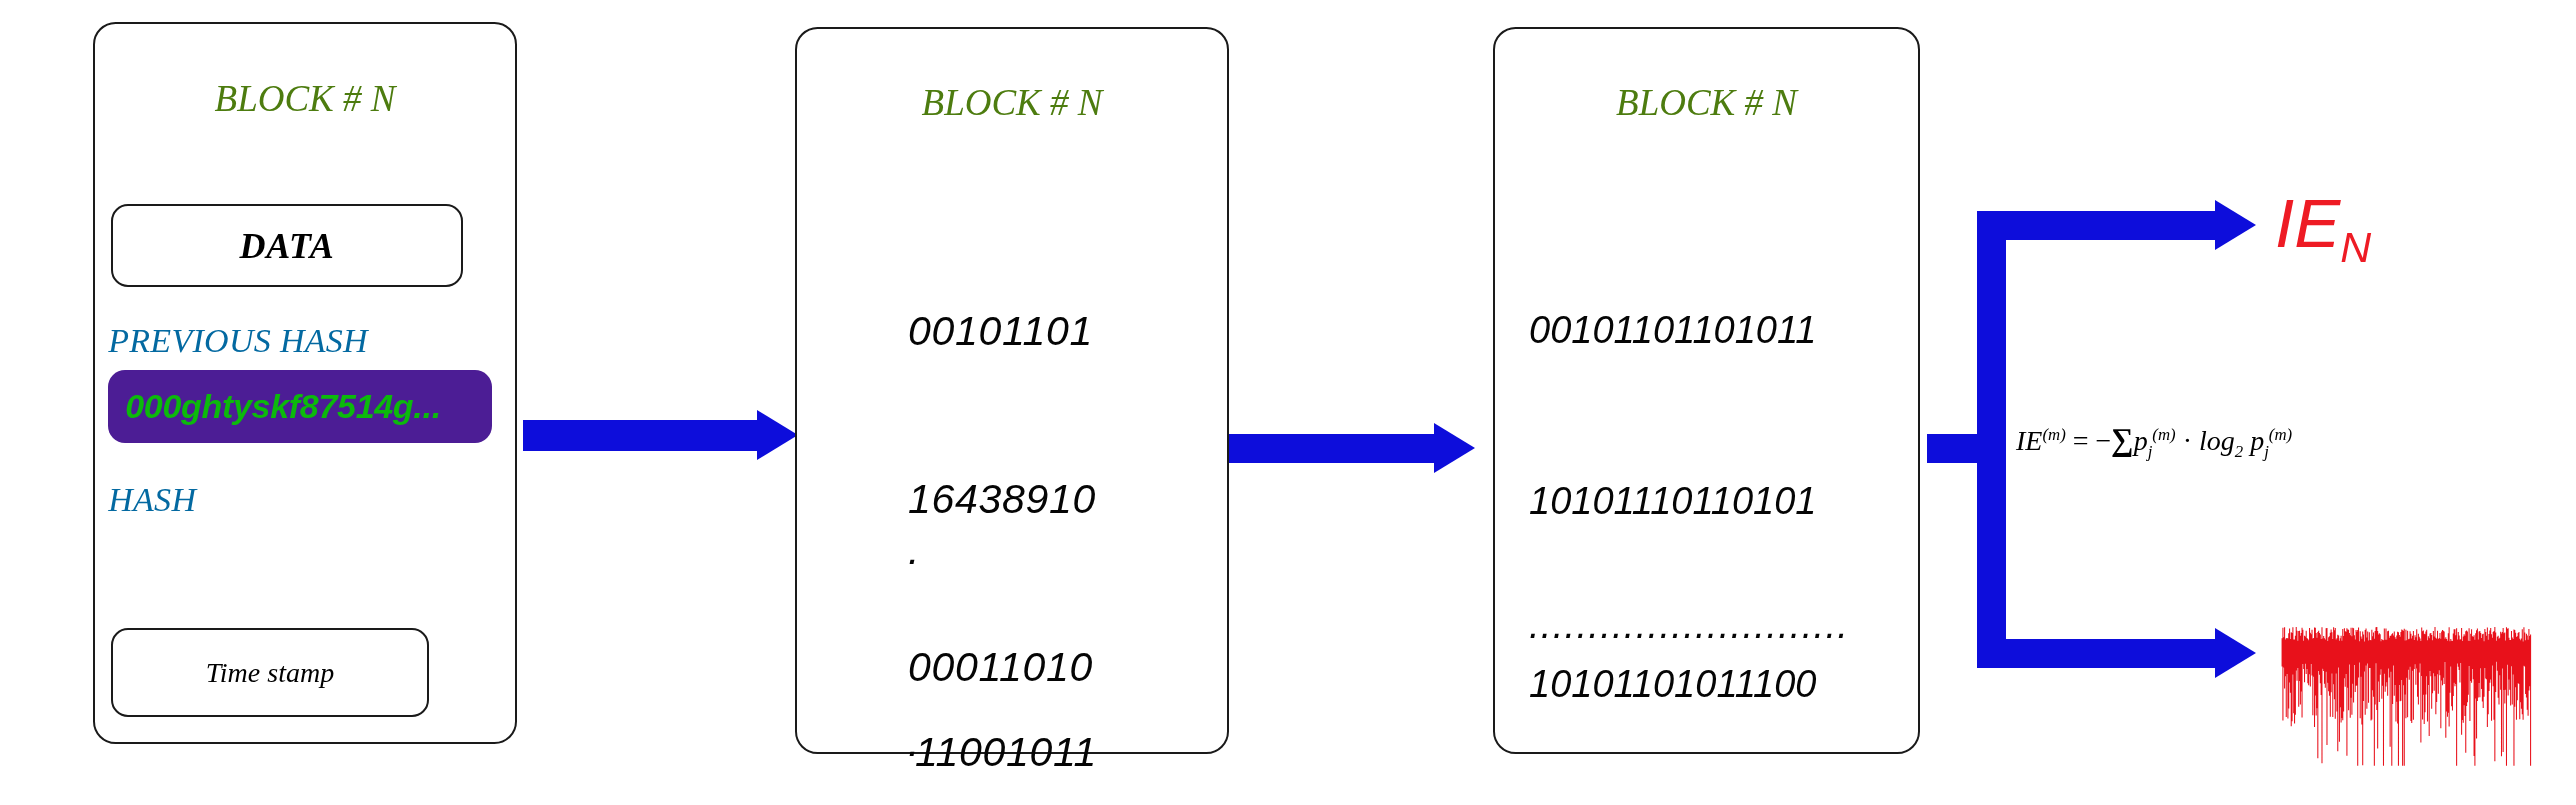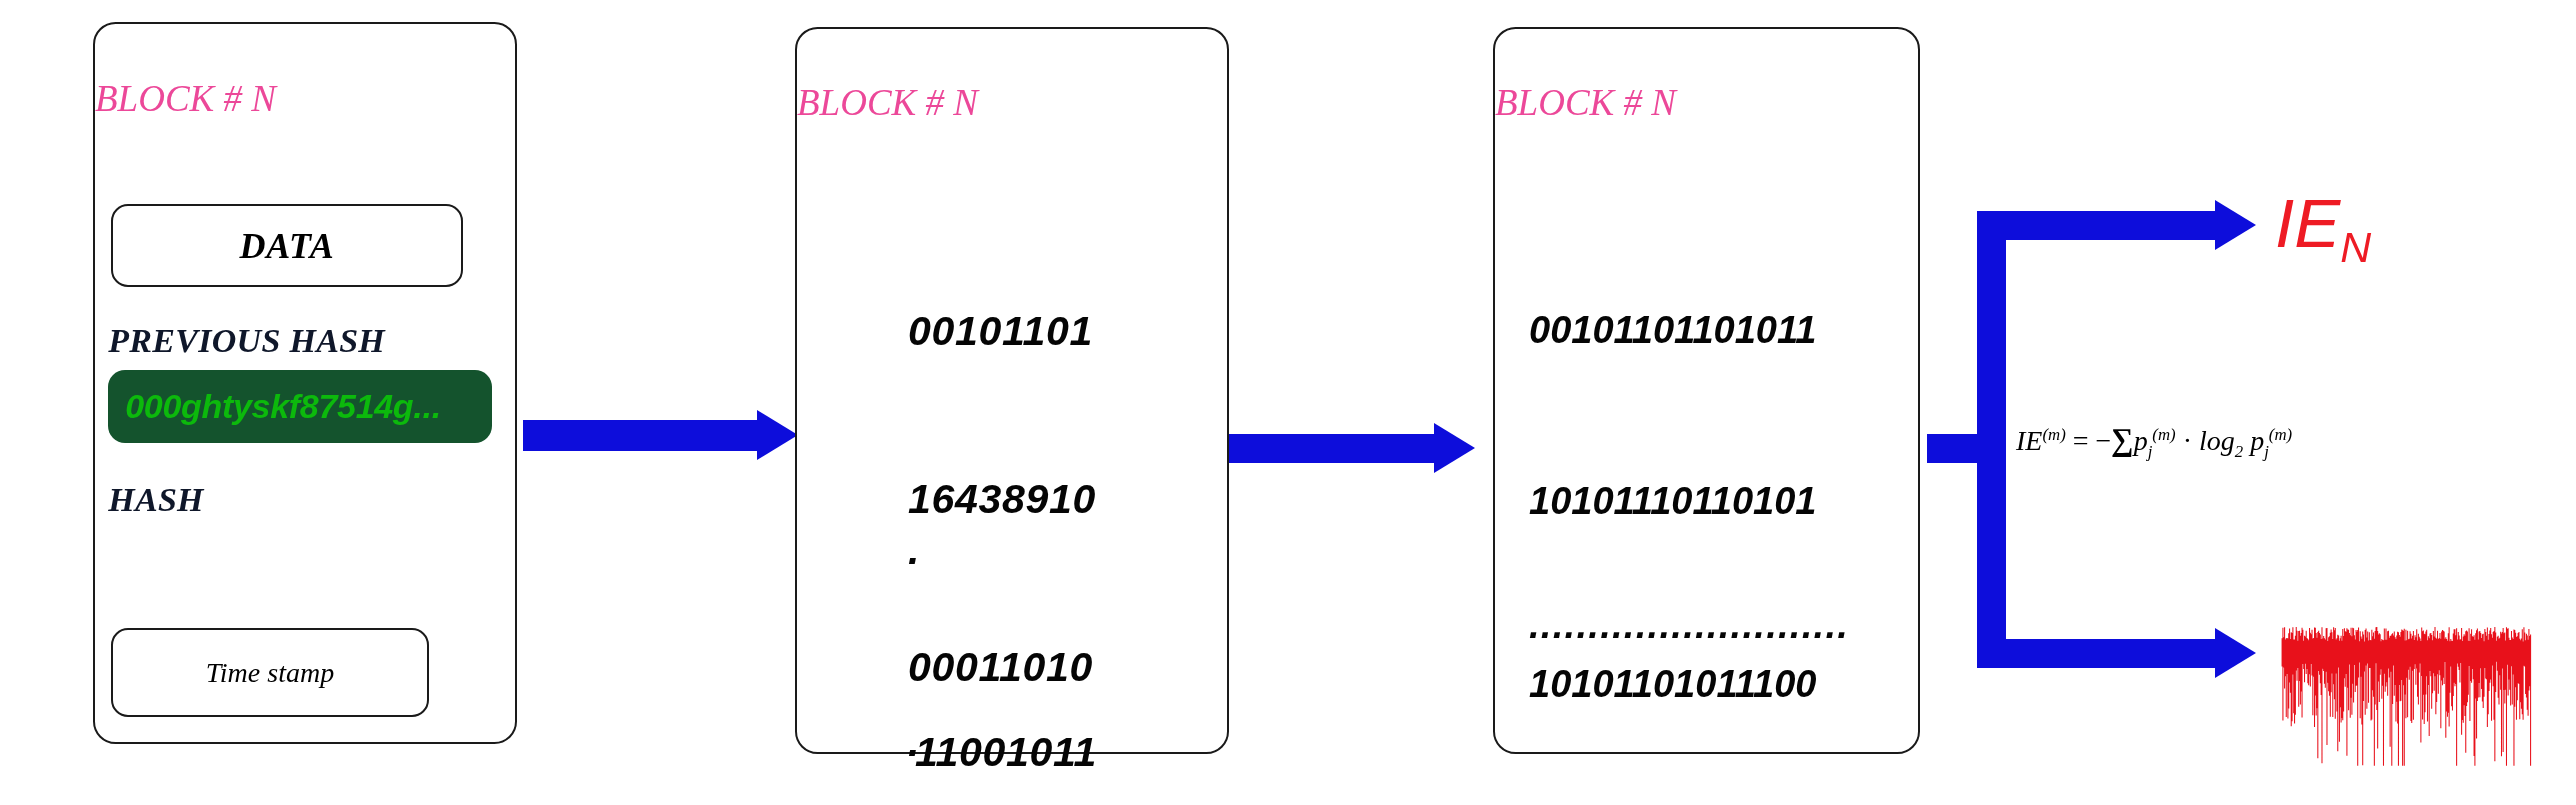--- a/index.html
+++ b/index.html
@@ -21,25 +21,25 @@
     position: absolute;
     background: #ffffff;
     border: 2px solid #1a1a1a;
     border-radius: 22.5px;
     box-sizing: border-box;
   }
   .block-title {
     position: absolute;
     left: 0;
     right: 0;
-    text-align: left;
-    font-family: "Liberation Serif", serif;
-    font-style: italic;
-    font-weight: 400;
-    color: #ec4899;
+    text-align: center;
+    font-family: "Liberation Serif", serif;
+    font-style: italic;
+    font-weight: 400;
+    color: #4d7c0f;
     white-space: nowrap;
   }
 
   
   .inner-box {
     position: absolute;
     background: #ffffff;
     border: 2px solid #1a1a1a;
     border-radius: 17px;
     box-sizing: border-box;
@@ -56,51 +56,51 @@
     letter-spacing: 0.7px;
   }
   .inner-box-label.light {
     font-weight: 400;
     font-size: 28px;
     letter-spacing: 0px;
   }
   .field-label {
     position: absolute;
     font-family: "Liberation Serif", serif;
-    font-weight: 700;
+    font-weight: 400;
     font-style: italic;
     font-size: 34px;
-    color: #0f172a;
+    color: #0369a1;
     white-space: nowrap;
     letter-spacing: 0.3px;
   }
   .hash-pill {
     position: absolute;
-    background: #14532d;
+    background: #4c1d95;
     border-radius: 17px;
     box-sizing: border-box;
     display: flex;
     align-items: center;
     padding-left: 17px;
   }
   .hash-value {
     font-family: "Liberation Sans", sans-serif;
     font-weight: 700;
     font-style: italic;
     font-size: 34px;
     color: #0cb90c;
     white-space: nowrap;
     letter-spacing: -0.3px;
   }
 
   
   .binary-stack {
     position: absolute;
     font-family: "Liberation Sans", sans-serif;
-    font-weight: 700;
+    font-weight: 400;
     font-style: italic;
     color: #050505;
     white-space: pre;
   }
   .binary-line { display: block; }
   .dot-line { display: block; }
 
   
   .arrow-shaft {
     position: absolute;

